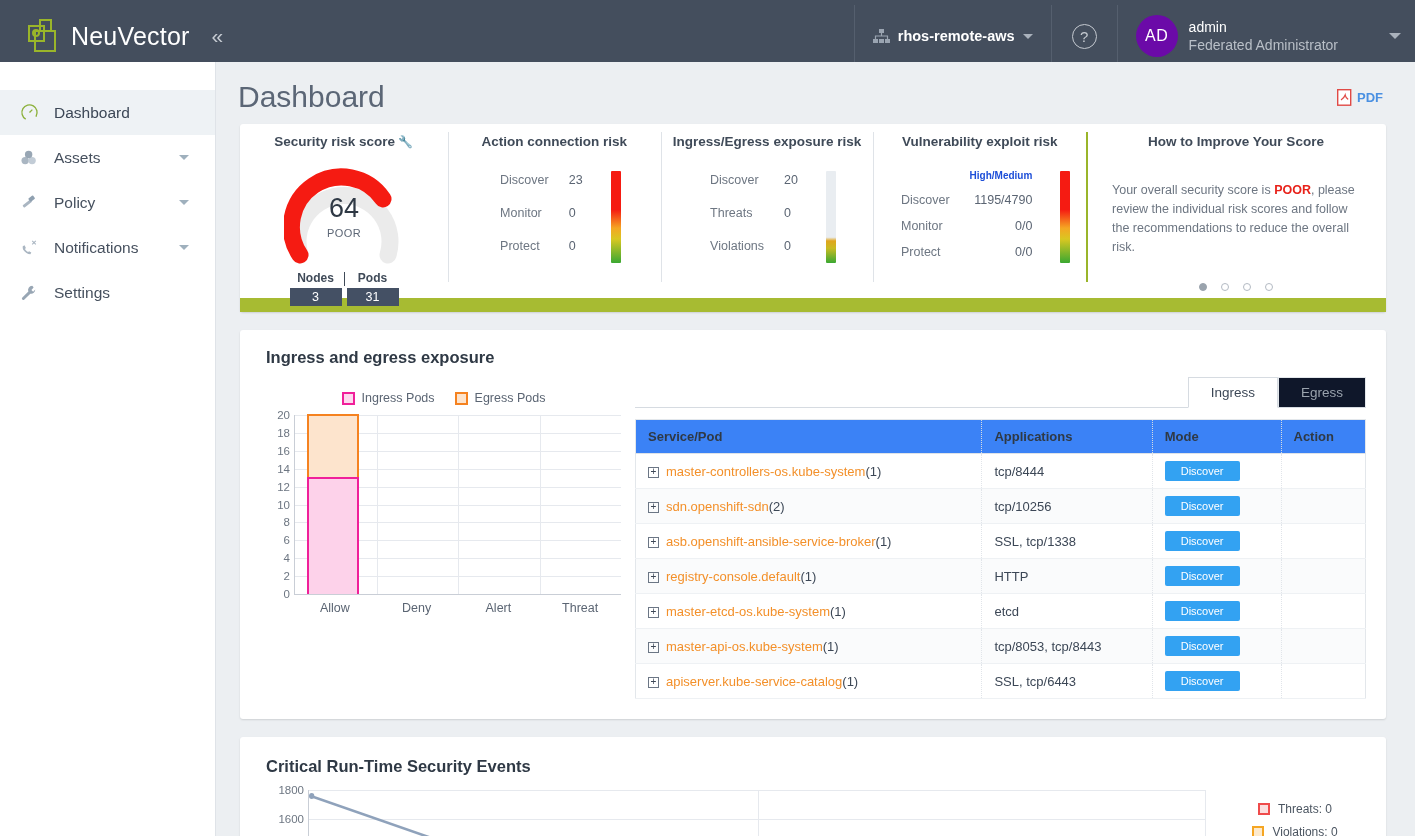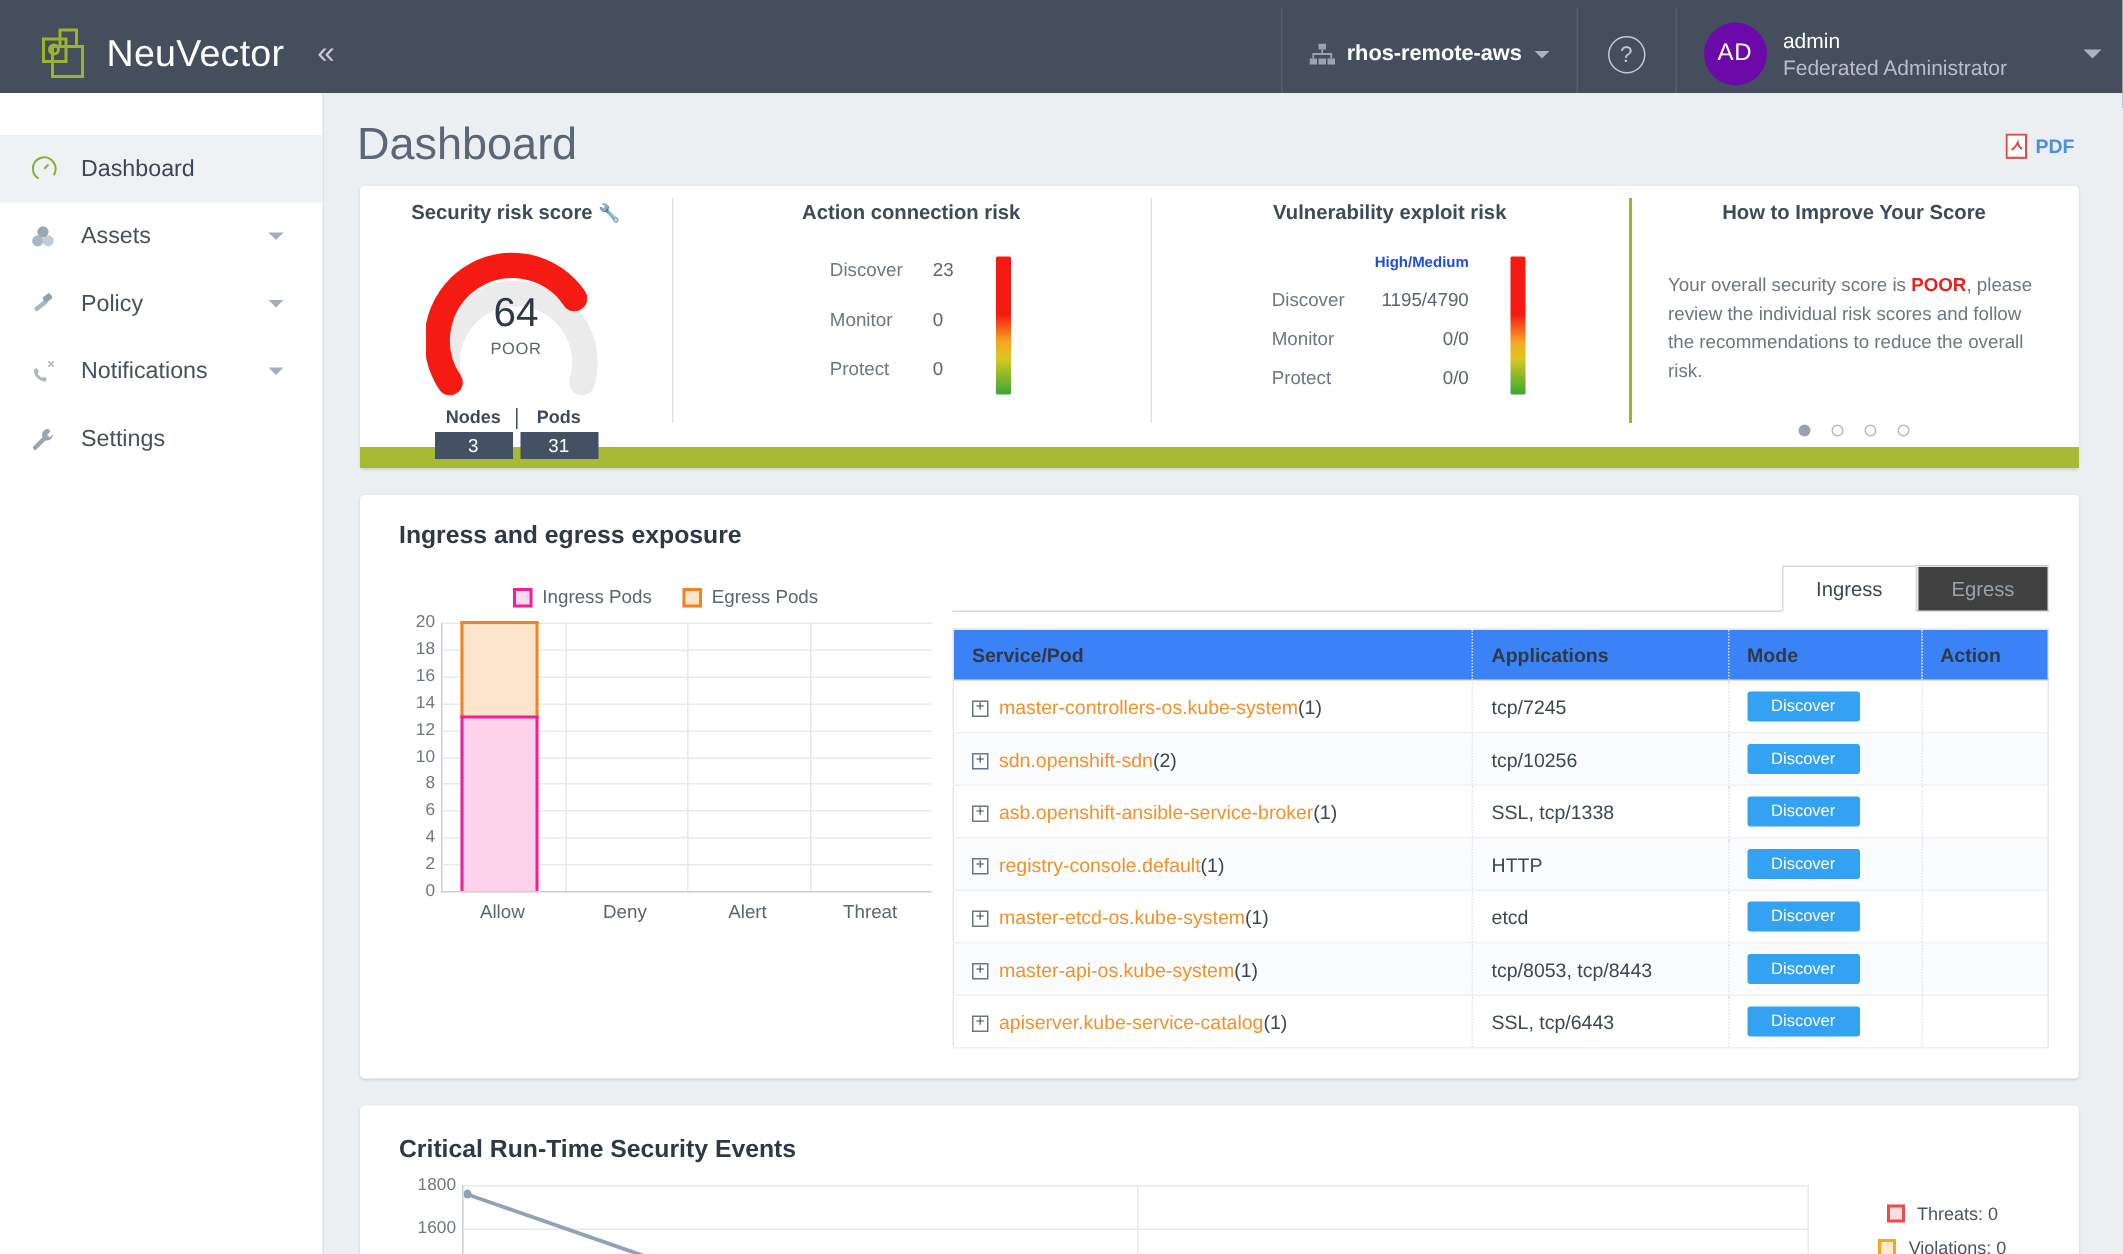--- a/index.html
+++ b/index.html
@@ -133,21 +133,21 @@
   .seg.ing { background: #fdd2ea; border: 2px solid #f0209a; border-bottom: none; }
   .seg.egr { background: #fde4cd; border: 2px solid #f58220; border-bottom: none; }
   .xlabels { display: flex; margin-left: 28px; }
   .xlab { flex: 1; text-align: center; font-size: 12.5px; color: #5b6573; padding-top: 6px; }
 
   .table-pane { flex: 1; }
   .tabs { display: flex; justify-content: flex-end; border-bottom: 1px solid #d6dbe1; }
   .tab { padding: 7px 22px; font-size: 13.5px; cursor: pointer; }
   .tab.on { background: #fff; color: #3c4756; border: 1px solid #d6dbe1; border-bottom: 1px solid #fff;
             margin-bottom: -1px; }
-  .tab.off { background: #404040; color: #9aa3ad; border: 1px solid #e3e7eb; border-bottom: none; }
+  .tab.off { background: #0f172a; color: #9aa3ad; border: 1px solid #e3e7eb; border-bottom: none; }
 
   table.dt { width: 100%; border-collapse: collapse; margin-top: 11px; border: 1px solid #e3e7eb; }
   table.dt th { text-align: left; font-size: 13px; color: #2f3945; background: #3b82f6;
                 padding: 9px 12px; border-bottom: 1px solid #dde2e8; border-right: 1px dotted #d6dbe1; }
   table.dt th:last-child { border-right: none; }
   table.dt td { font-size: 13px; color: #3c4756; padding: 7px 12px; border-bottom: 1px solid #eef1f4;
                 border-right: 1px dotted #e1e5ea; }
   table.dt td:last-child { border-right: none; }
   table.dt tr:nth-child(even) td { background: #fafbfc; }
   .svc-link { color: #f3902a; cursor: pointer; }
@@ -322,20 +322,42 @@
             <tr>
                   <td class="k">Protect</td>
                 <td class="v">0</td>
                 </tr>
           </tbody>
             </table>
           <div class="riskbar full"></div>
         </div>
       </div>
 
+      <div class="score-col">
+        <div class="col-title">Ingress/Egress exposure risk</div>
+        <div class="metrics">
+          <table class="mtable">
+            <tbody>
+                <tr>
+                  <td class="k">Discover</td>
+                <td class="v">20</td>
+                </tr>
+            <tr>
+                  <td class="k">Threats</td>
+                <td class="v">0</td>
+                </tr>
+            <tr>
+                  <td class="k">Violations</td>
+                <td class="v">0</td>
+                </tr>
+          </tbody>
+            </table>
+          <div class="riskbar low"></div>
+        </div>
+      </div>
 
       <div class="score-col">
         <div class="col-title">Vulnerability exploit risk</div>
         <div class="metrics">
           <table class="mtable">
             <tbody>
                 <tr>
                   <td></td>
                   <td class="mhead">High/Medium</td>
                 </tr>
@@ -436,21 +458,21 @@
               <tr>
             <th>Service/Pod</th>
             <th>Applications</th>
             <th>Mode</th>
             <th>Action</th>
           </tr>
             </thead>
           <tbody>
             <tr>
               <td><span class="plus">+</span><span class="svc-link">master-controllers-os.kube-system</span><span class="cnt">(1)</span></td>
-              <td>tcp/7245</td>
+              <td>tcp/8444</td>
               <td><button class="disc-btn">Discover</button></td>
               <td></td>
             </tr>
             <tr>
               <td><span class="plus">+</span><span class="svc-link">sdn.openshift-sdn</span><span class="cnt">(2)</span></td>
               <td>tcp/10256</td>
               <td><button class="disc-btn">Discover</button></td>
               <td></td>
             </tr>
             <tr>

